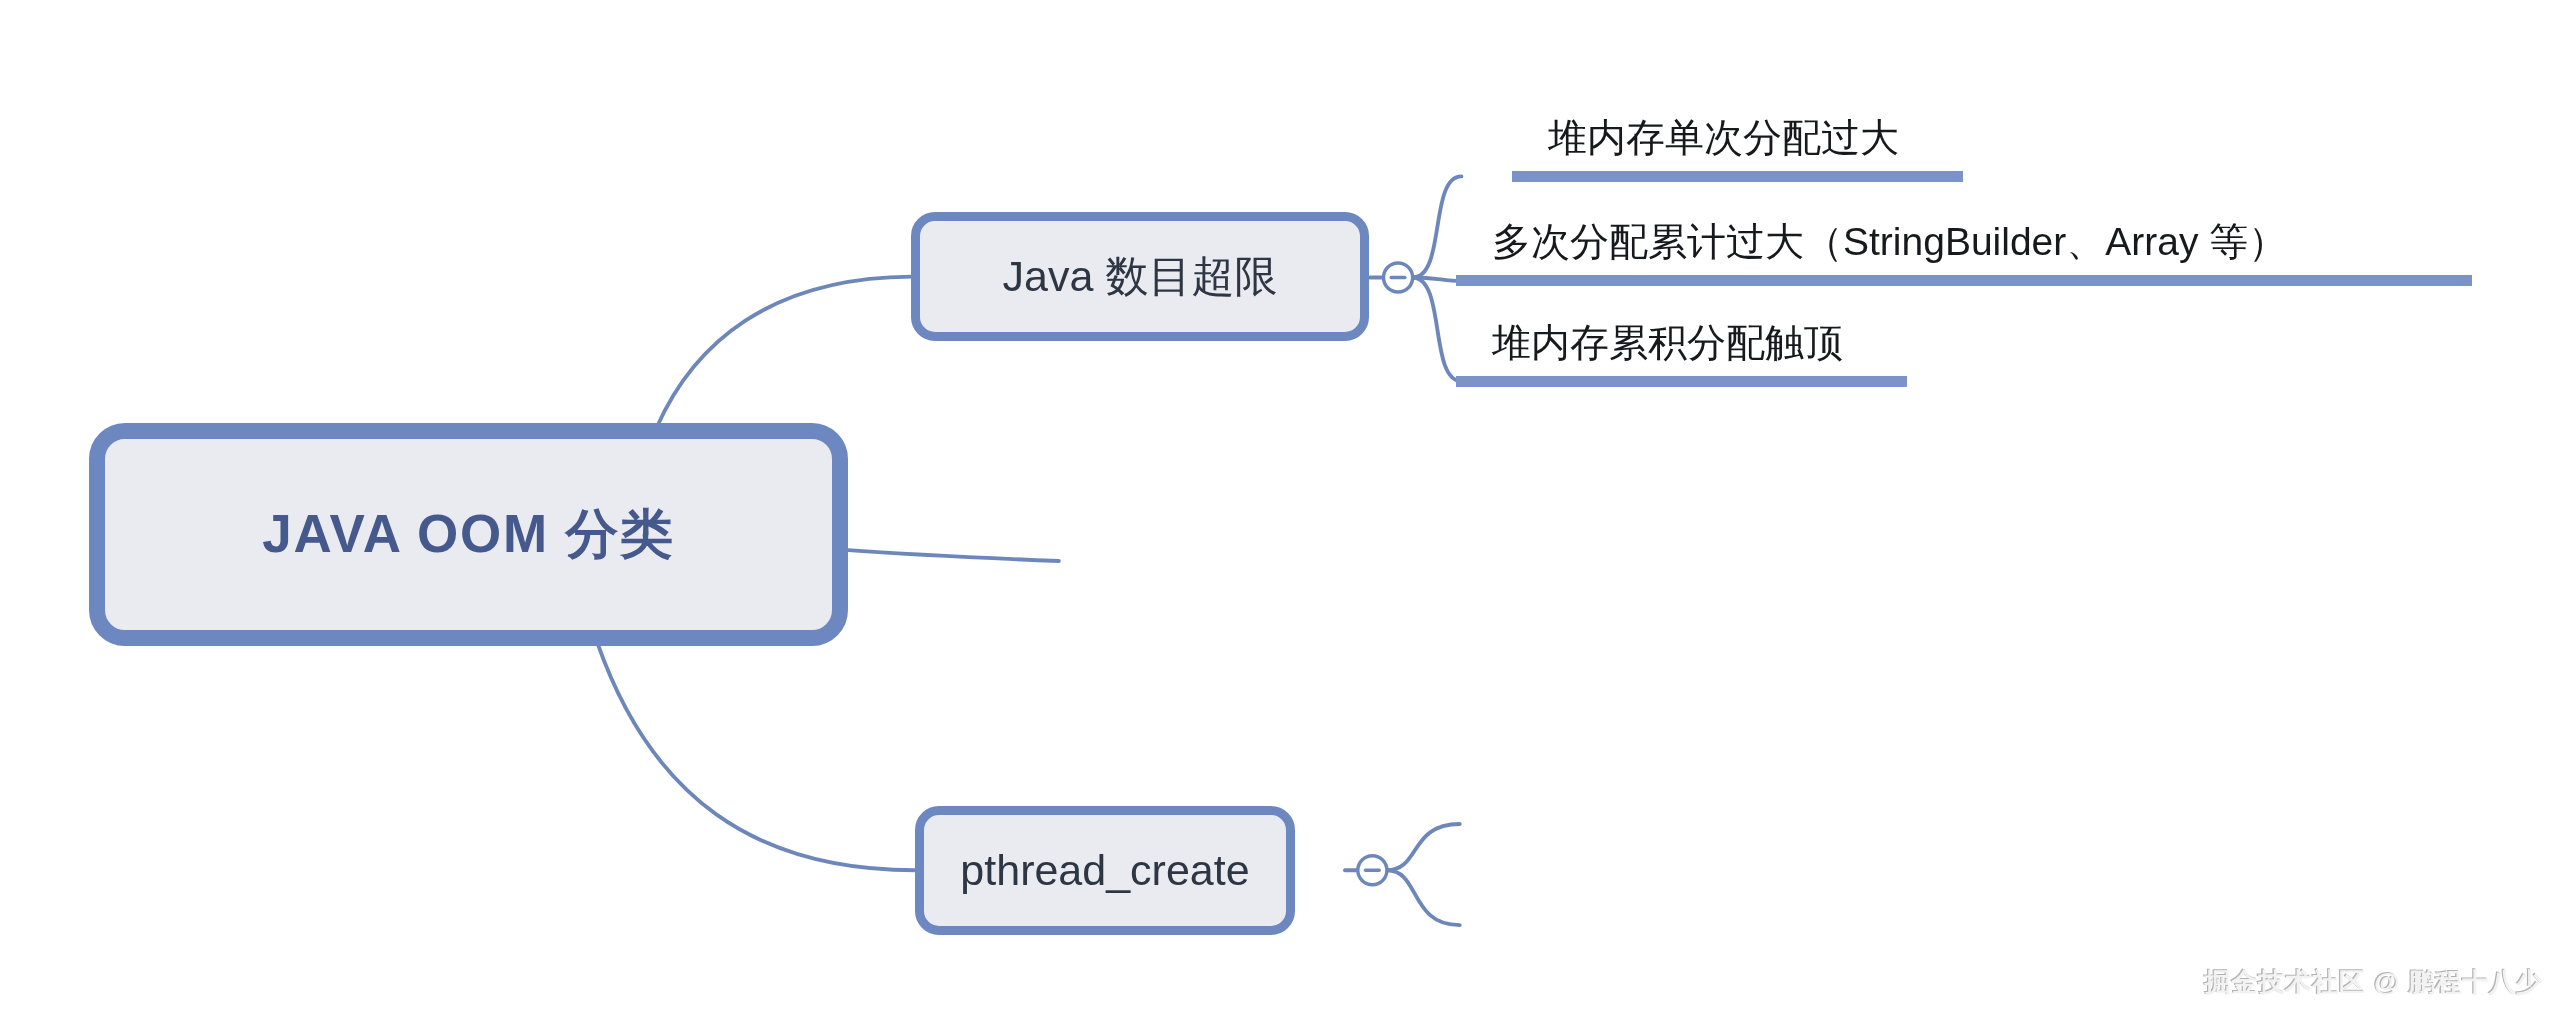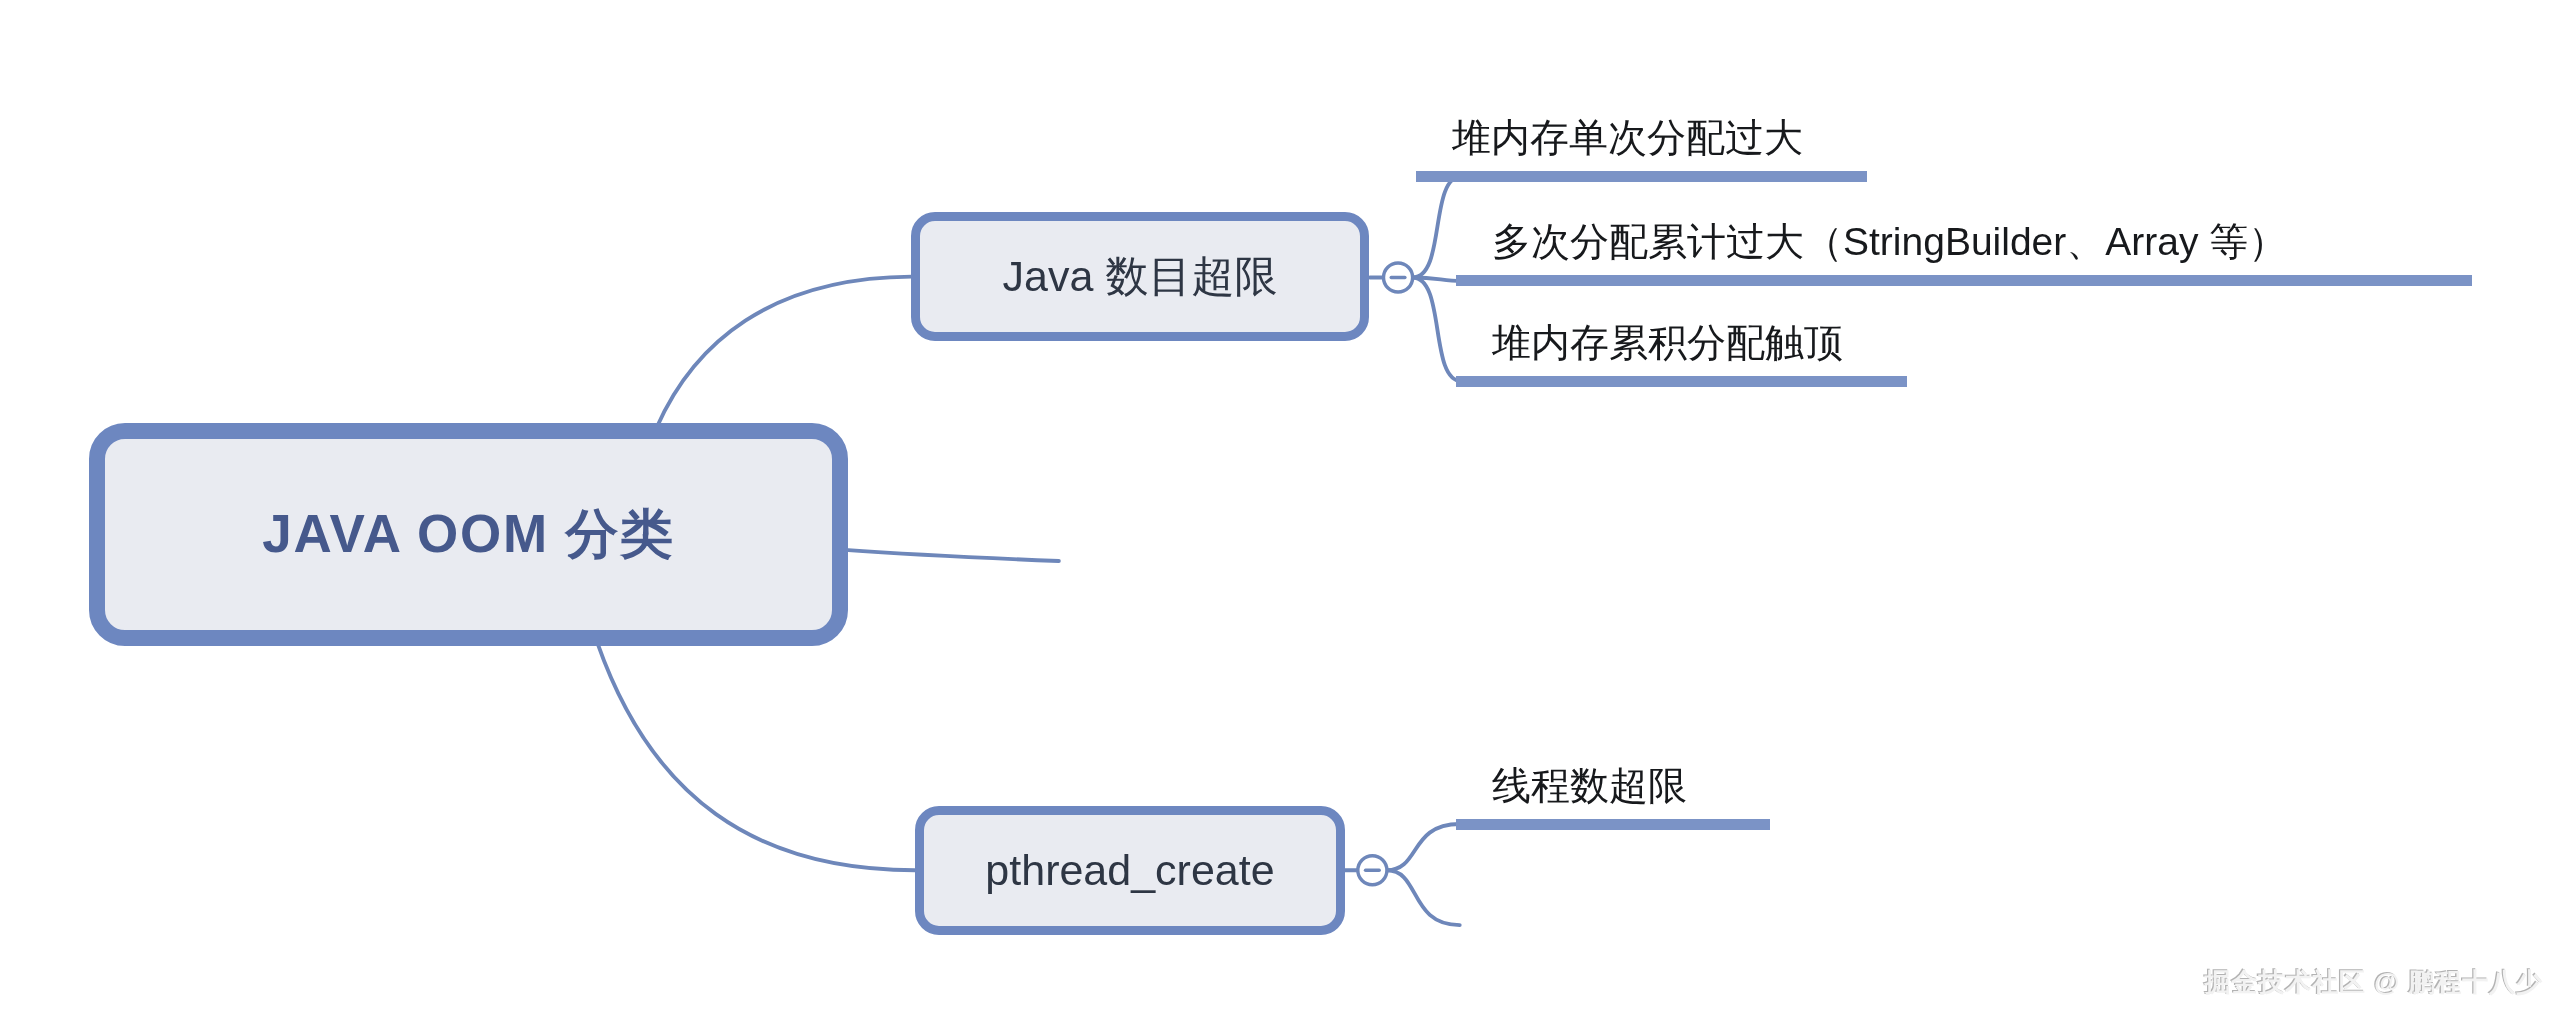--- a/index.html
+++ b/index.html
@@ -93,36 +93,33 @@
     </g>
   </svg>
 
   <div class="node root" style="left:89px;top:423px;width:759px;height:223px;justify-content:center;">
     <span>JAVA OOM 分类</span>
   </div>
 
   <div class="node" style="left:911px;top:212px;width:458px;height:129px;">
     <span>Java 数目超限</span>
   </div>
-  <div class="leaf" style="left:1416px;top:114px;width:415px;">
+  <div class="leaf" style="left:1512px;top:114px;width:415px;">
     <span>堆内存单次分配过大</span>
   </div>
   <div class="leaf" style="left:1456px;top:319px;width:415px;">
     <span>堆内存累积分配触顶</span>
   </div>
   <div class="leaf" style="left:1456px;top:218px;width:980px;">
     <span>多次分配累计过大（StringBuilder、Array 等）</span>
   </div>
 
 
-  <div class="node" style="left:915px;top:806px;width:430px;height:129px;">
+  <div class="node" style="left:915px;top:806px;width:380px;height:129px;">
     <span>pthread_create</span>
-  </div>
-  <div class="leaf" style="left:1456px;top:762px;width:278px;">
-    <span>线程数超限</span>
   </div>
 
   <div class="watermark">
     <span>掘金技术社区 @ 鹏程十八少</span>
   </div>
 
 </div>
 
 
 </body></html>

